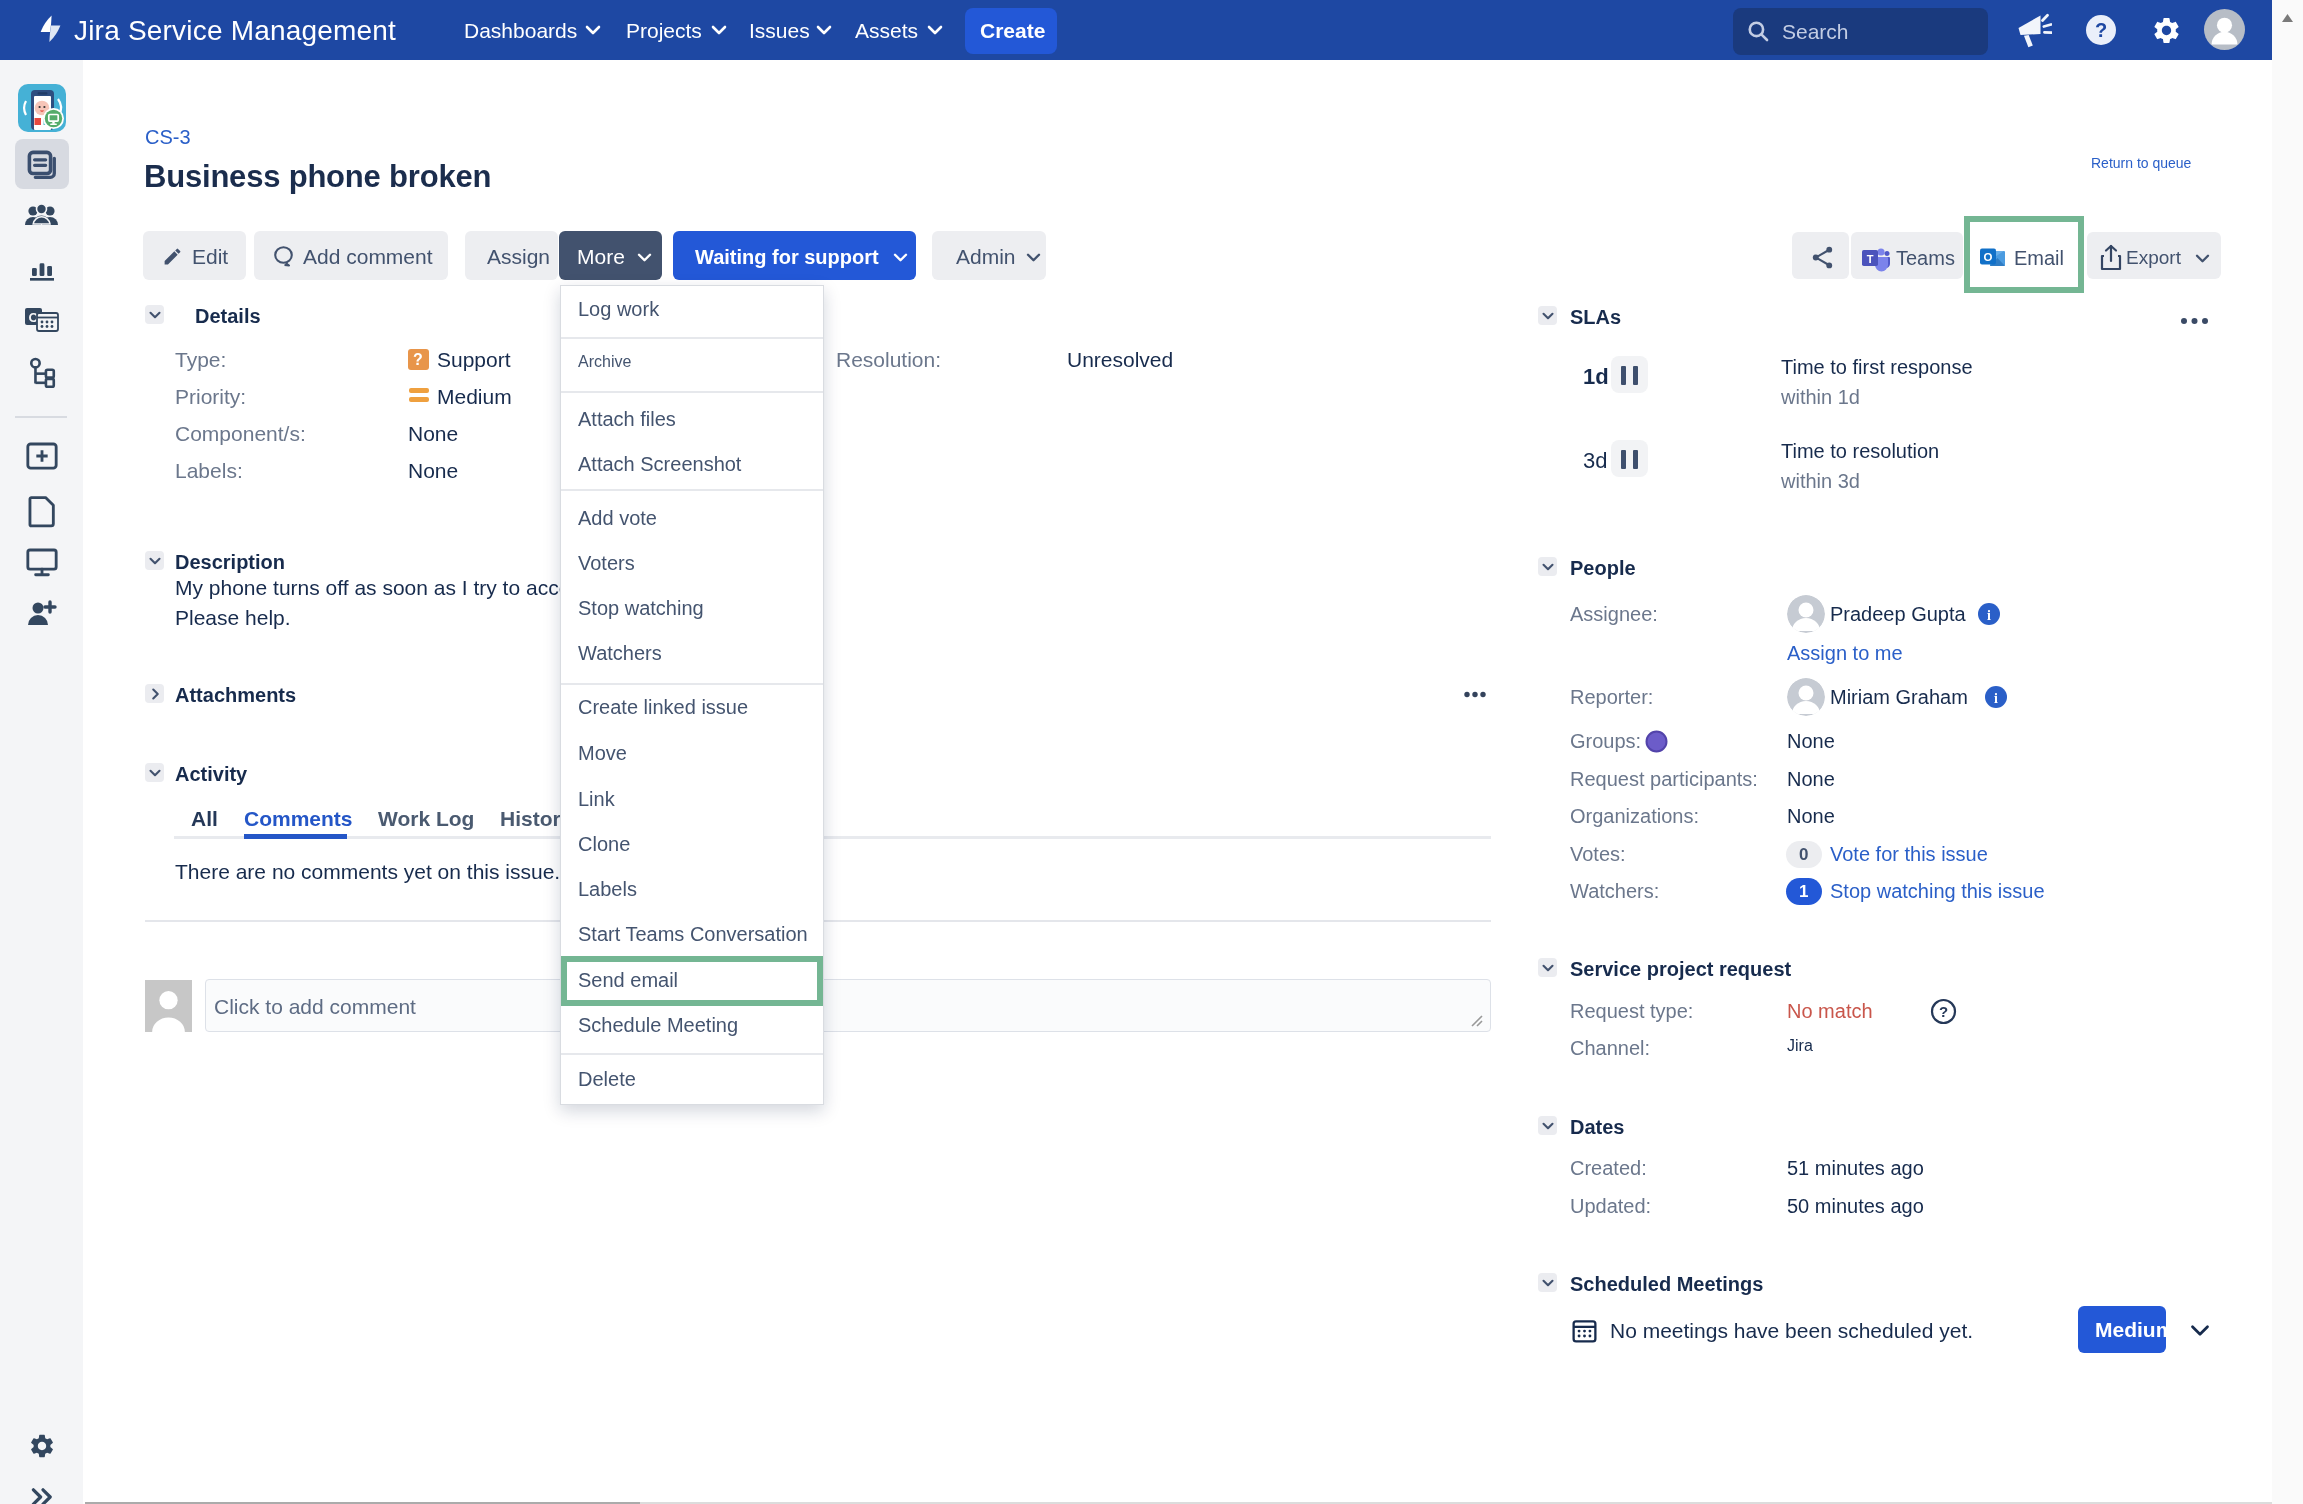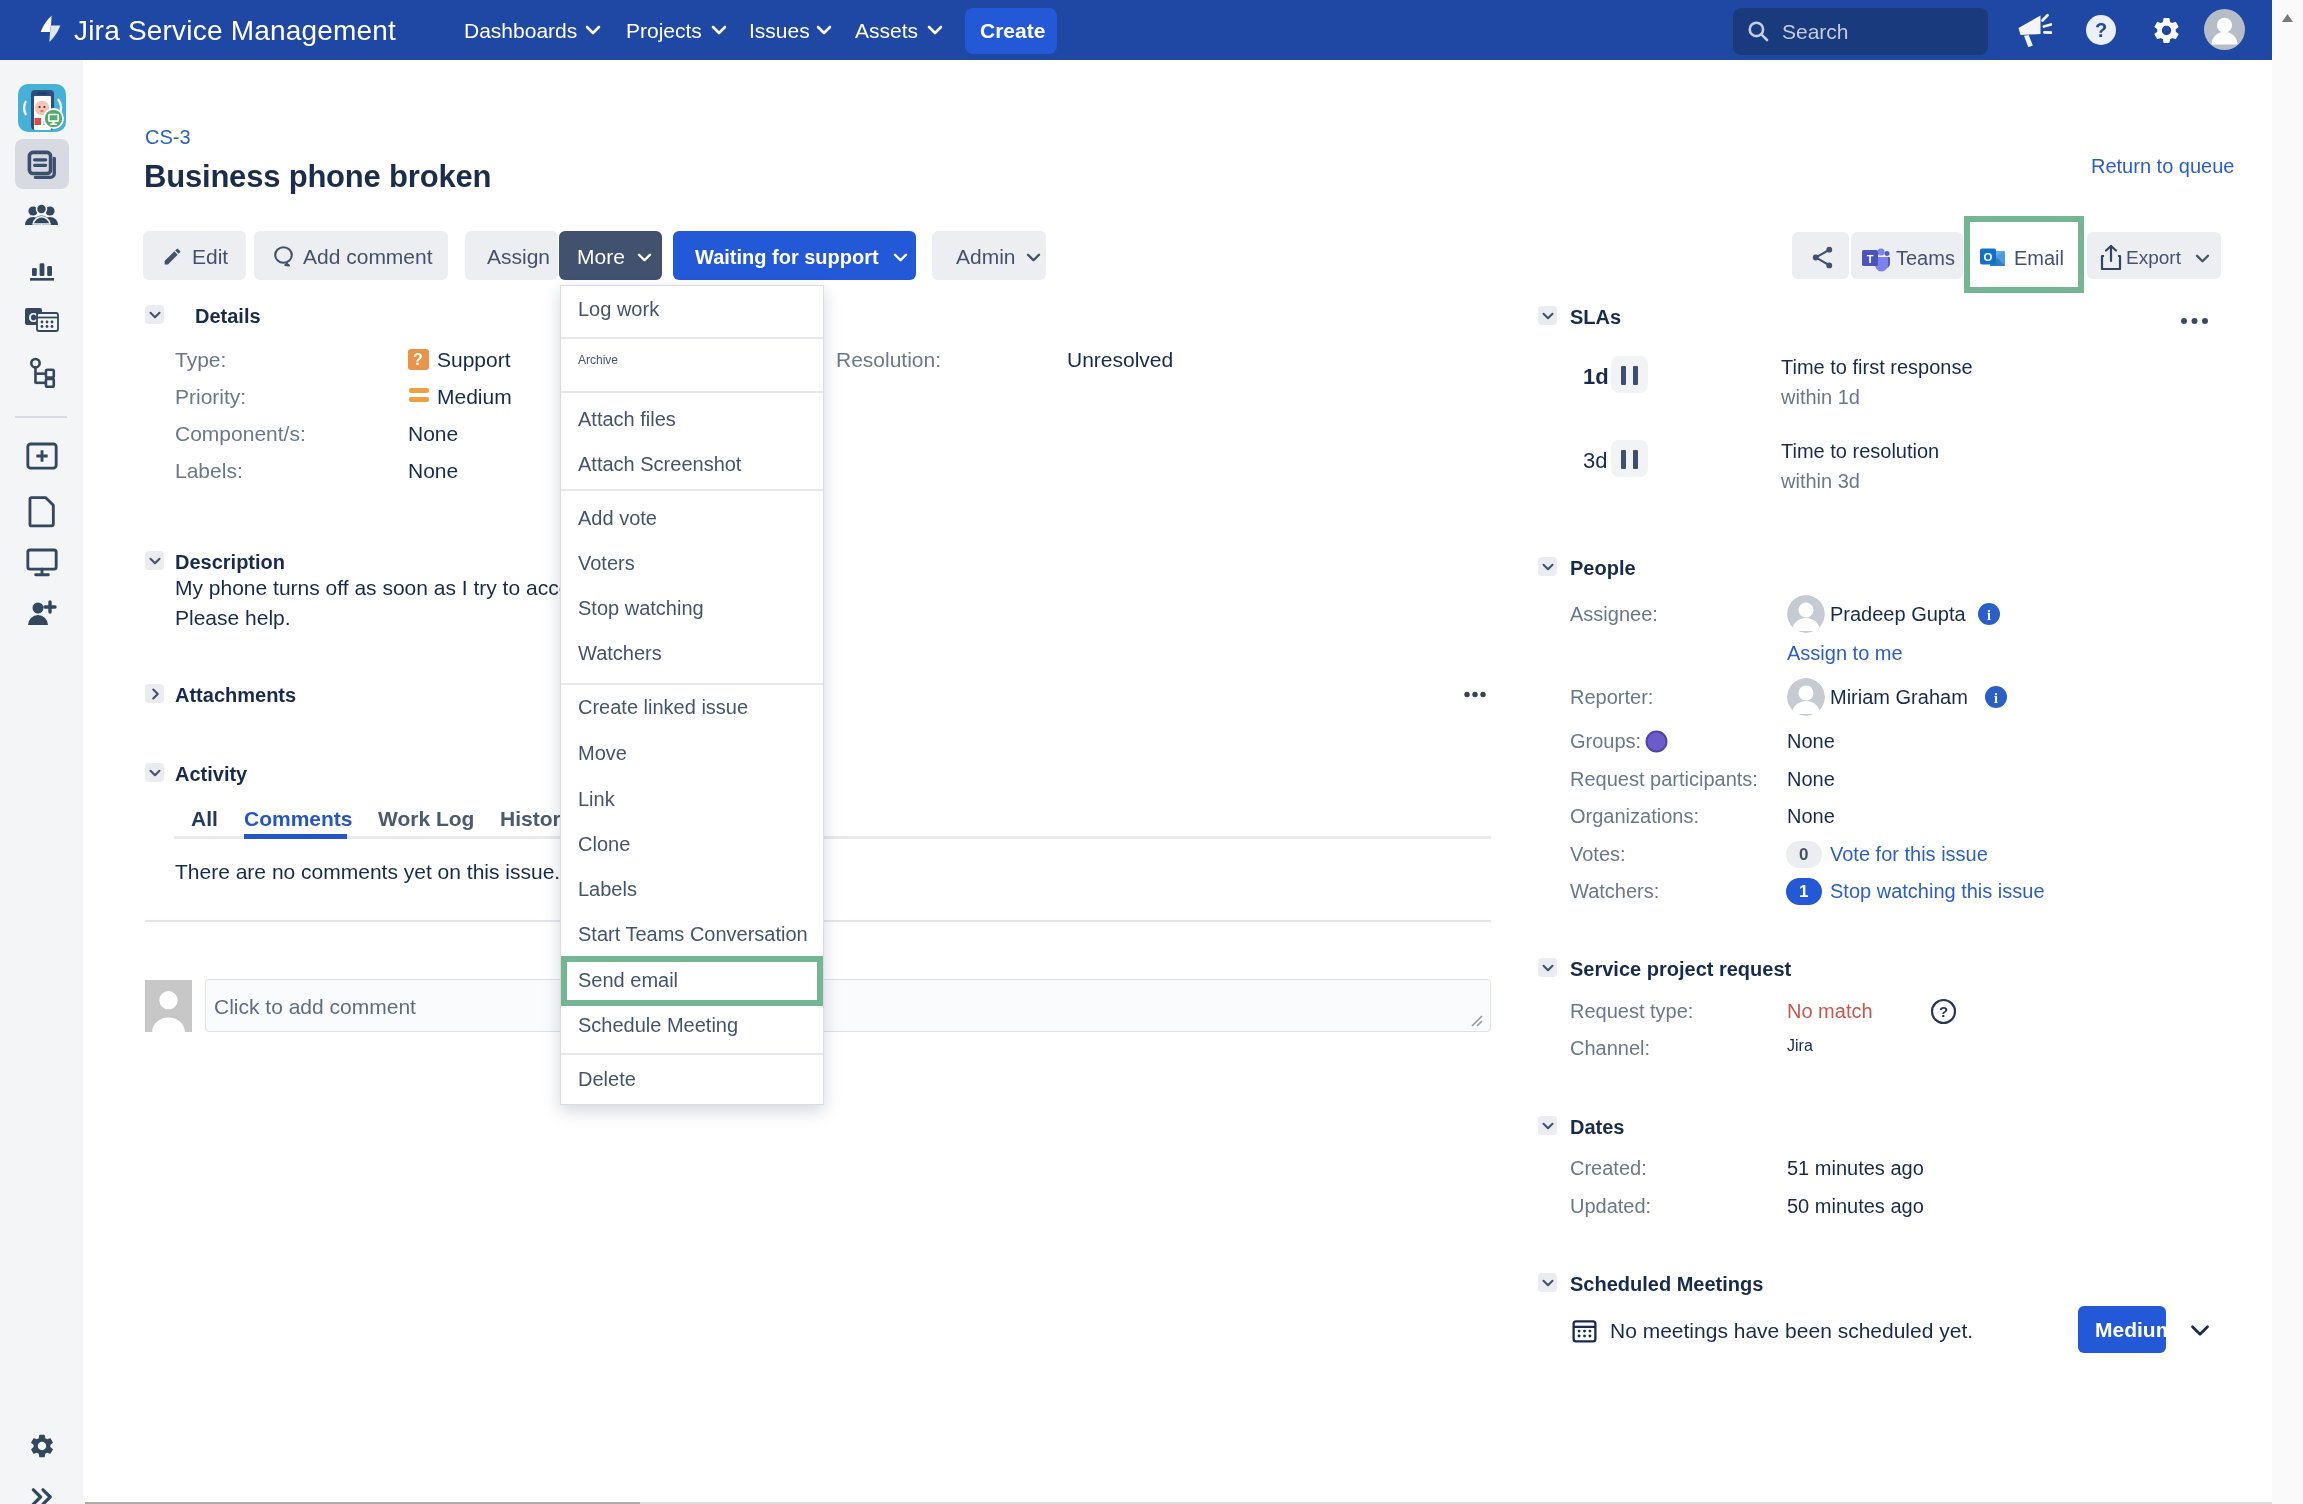--- a/index.html
+++ b/index.html
@@ -161,21 +161,21 @@
   <svg class="abs" style="left:28px;top:1372px;" width="28" height="28" viewBox="0 0 24 24">
       <path fill="#33475F" d="M19.14 12.94c.04-.3.06-.61.06-.94 0-.32-.02-.64-.07-.94l2.03-1.58c.18-.14.23-.41.12-.61l-1.92-3.32c-.12-.22-.37-.29-.59-.22l-2.39.96c-.5-.38-1.03-.7-1.62-.94l-.36-2.54c-.04-.24-.24-.41-.48-.41h-3.84c-.24 0-.43.17-.47.41l-.36 2.54c-.59.24-1.13.57-1.62.94l-2.39-.96c-.22-.08-.47 0-.59.22L2.74 8.87c-.12.21-.08.47.12.61l2.03 1.58c-.05.3-.09.63-.09.94s.02.64.07.94l-2.03 1.58c-.18.14-.23.41-.12.61l1.92 3.32c.12.22.37.29.59.22l2.39-.96c.5.38 1.03.7 1.62.94l.36 2.54c.05.24.24.41.48.41h3.84c.24 0 .44-.17.47-.41l.36-2.54c.59-.24 1.13-.56 1.62-.94l2.39.96c.22.08.47 0 .59-.22l1.92-3.32c.12-.22.07-.47-.12-.61l-2.01-1.58zM12 15.6c-1.98 0-3.6-1.62-3.6-3.6s1.62-3.6 3.6-3.6 3.6 1.62 3.6 3.6-1.62 3.6-3.6 3.6z"></path>
     </svg>
   <svg class="abs" style="left:31px;top:1428px;" width="24" height="18" viewBox="0 0 30 22" fill="none" stroke="#33475F" stroke-width="4" stroke-linecap="round" stroke-linejoin="round">
       <path d="M3 2l9 9-9 9M15 2l9 9-9 9"></path>
     </svg>
 </div>
 
 <div class="t link" style="left:145px;top:127px;font-size:20px;">CS-3</div>
 <div class="t" style="left:144px;top:161px;font-size:31px;font-weight:bold;color:#1B2D4D;letter-spacing:-0.2px;">Business phone broken</div>
-<div class="t link" style="left:2091px;top:156px;font-size:20px;">Return to queue</div>
+<div class="t link" style="left:2091px;top:156px;font-size:14px;">Return to queue</div>
 
 <div class="btn" style="left:143px;top:231px;width:103px;"></div>
 <svg class="abs" style="left:162px;top:246px;" width="21" height="21" viewBox="0 0 24 24" fill="#42526E">
     <path d="M3 17.2V21h3.8L17.9 9.9l-3.8-3.8L3 17.2zM20.7 7.1a1 1 0 0 0 0-1.4L18.3 3.3a1 1 0 0 0-1.4 0l-1.8 1.8 3.8 3.8 1.8-1.8z"></path>
   </svg>
 <div class="t" style="left:192px;top:246px;font-size:21px;color:#42526E;">Edit</div>
 <div class="btn" style="left:254px;top:231px;width:194px;"></div>
 <svg class="abs" style="left:272px;top:245px;" width="24" height="23" viewBox="0 0 24 23" fill="none" stroke="#42526E" stroke-width="2.1">
     <ellipse cx="11.5" cy="10" rx="8.3" ry="7.8"></ellipse>
     <path d="M14 17.4 q1 2.4 3 3 l-4.5-.4" stroke-linejoin="round"></path>
@@ -304,21 +304,21 @@
   </svg>
 <div class="abs" style="left:205px;top:979px;width:1286px;height:53px;border:1.5px solid #DDE1E8;border-radius:4px;background:#FAFBFC;"></div>
 <div class="t" style="left:214px;top:996px;font-size:21px;color:#5E6C84;">Click to add comment</div>
 <svg class="abs" style="left:1468px;top:1012px;" width="16" height="16" viewBox="0 0 16 16">
     <path d="M14 4 4 14M14 9l-5 5" stroke="#999" stroke-width="1.6"></path>
   </svg>
 
 <div class="abs" style="left:560px;top:285px;width:264px;height:820px;background:#fff;border:1px solid #D9DCE1;box-shadow:0 6px 16px rgba(9,30,66,0.18);"></div>
 <div class="t" style="left:578px;top:299px;font-size:20px;color:#44546F;">Log work</div>
 <div class="abs" style="left:561px;top:337px;width:262px;height:1.5px;background:#E6E8EC;"></div>
-<div class="t" style="left:578px;top:354px;font-size:12px;color:#44546F;">Archive</div>
+<div class="t" style="left:578px;top:354px;font-size:16px;color:#44546F;">Archive</div>
 <div class="abs" style="left:561px;top:391px;width:262px;height:1.5px;background:#E6E8EC;"></div>
 <div class="t" style="left:578px;top:409px;font-size:20px;color:#44546F;">Attach files</div>
 <div class="t" style="left:578px;top:454px;font-size:20px;color:#44546F;">Attach Screenshot</div>
 <div class="abs" style="left:561px;top:489px;width:262px;height:1.5px;background:#E6E8EC;"></div>
 <div class="t" style="left:578px;top:508px;font-size:20px;color:#44546F;">Add vote</div>
 <div class="t" style="left:578px;top:553px;font-size:20px;color:#44546F;">Voters</div>
 <div class="t" style="left:578px;top:598px;font-size:20px;color:#44546F;">Stop watching</div>
 <div class="t" style="left:578px;top:643px;font-size:20px;color:#44546F;">Watchers</div>
 <div class="abs" style="left:561px;top:683px;width:262px;height:1.5px;background:#E6E8EC;"></div>
 <div class="t" style="left:578px;top:697px;font-size:20px;color:#44546F;">Create linked issue</div>

